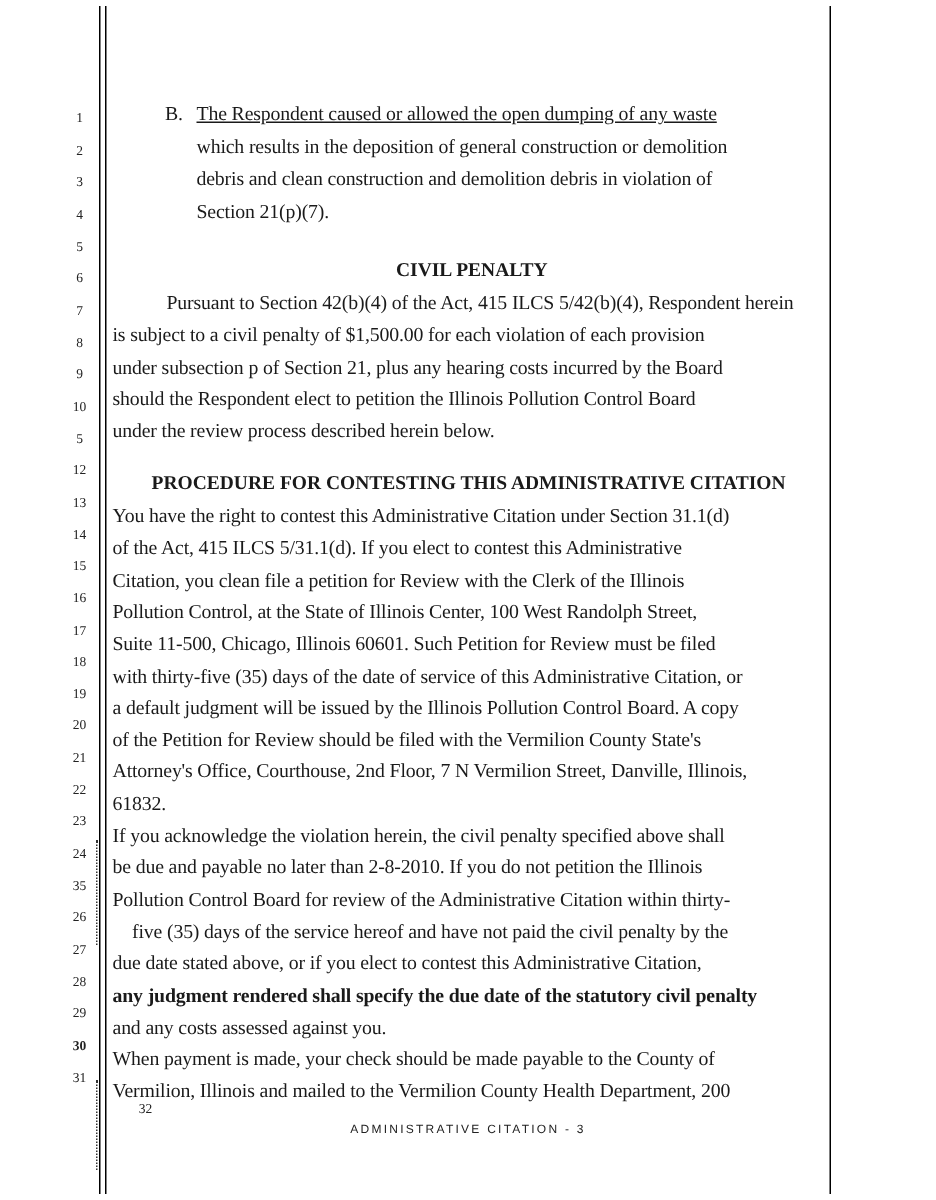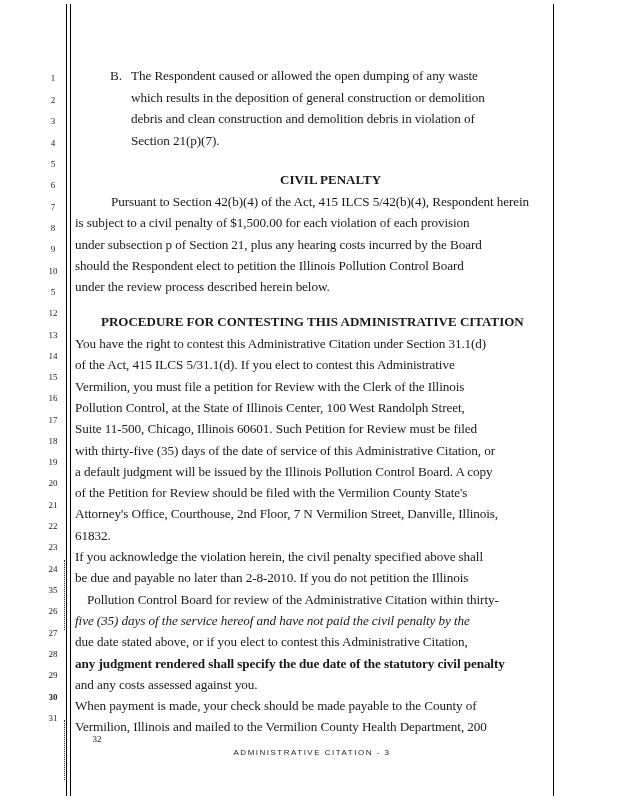--- a/index.html
+++ b/index.html
@@ -57,54 +57,54 @@
       <span class="linenum" style="top: 628px;">27</span>
       <span class="linenum" style="top: 649px;">28</span>
       <span class="linenum" style="top: 670px;">29</span>
       <span class="linenum" style="top: 692px; font-weight: bold;">30</span>
       <span class="linenum" style="top: 713px;">31</span>
       <span class="linenum" style="top: 734px; margin-left: 44px;">32</span>
     </div>
 
   <div>
     <span class="line" style="left:110px;top:68px;">B.</span>
-    <span class="line" style="left:131px;top:68px;">The Respondent caused or allowed the open dumping of any waste</span>
+    <span class="line" style="left:131px;top:68px;text-decoration:underline;">The Respondent caused or allowed the open dumping of any waste</span>
     <span class="line" style="left:131px;top:90px;">which results in the deposition of general construction or demolition</span>
     <span class="line" style="left:131px;top:111px;">debris and clean construction and demolition debris in violation of</span>
     <span class="line" style="left:131px;top:133px;">Section 21(p)(7).</span>
   </div>
 
   <div>
-    <span class="heading" style="left:264px;top:172px;margin-left:16px;">CIVIL PENALTY</span>
+    <span class="heading" style="left:264px;top:172px;">CIVIL PENALTY</span>
     <div id="cp-lines">
         <span class="line" style="left: 75px; top: 194px; margin-left: 36px;">Pursuant to Section 42(b)(4) of the Act, 415 ILCS 5/42(b)(4), Respondent herein</span>
         <span class="line" style="left: 75px; top: 215.3px;">is subject to a civil penalty of $1,500.00 for each violation of each provision</span>
         <span class="line" style="left: 75px; top: 236.6px;">under subsection p of Section 21, plus any hearing costs incurred by the Board</span>
         <span class="line" style="left: 75px; top: 257.9px;">should the Respondent elect to petition the Illinois Pollution Control Board</span>
         <span class="line" style="left: 75px; top: 279.2px;">under the review process described herein below.</span>
       </div>
   </div>
 
   <div>
     <span class="heading" style="left:101px;top:314px;">PROCEDURE FOR CONTESTING THIS ADMINISTRATIVE CITATION</span>
     <div id="proc-lines">
         <span class="line" style="left: 75px; top: 336px;">You have the right to contest this Administrative Citation under Section 31.1(d)</span>
         <span class="line" style="left: 75px; top: 357.3px;">of the Act, 415 ILCS 5/31.1(d). If you elect to contest this Administrative</span>
-        <span class="line" style="left: 75px; top: 378.6px;">Vermilion, you must file a petition for Review with the Clerk of the Illinois</span>
+        <span class="line" style="left: 75px; top: 378.6px;">Citation, you clean file a petition for Review with the Clerk of the Illinois</span>
         <span class="line" style="left: 75px; top: 399.9px;">Pollution Control, at the State of Illinois Center, 100 West Randolph Street,</span>
         <span class="line" style="left: 75px; top: 421.2px;">Suite 11-500, Chicago, Illinois 60601. Such Petition for Review must be filed</span>
         <span class="line" style="left: 75px; top: 442.5px;">with thirty-five (35) days of the date of service of this Administrative Citation, or</span>
         <span class="line" style="left: 75px; top: 463.8px;">a default judgment will be issued by the Illinois Pollution Control Board. A copy</span>
         <span class="line" style="left: 75px; top: 485.1px;">of the Petition for Review should be filed with the Vermilion County State's</span>
         <span class="line" style="left: 75px; top: 506.4px;">Attorney's Office, Courthouse, 2nd Floor, 7 N Vermilion Street, Danville, Illinois,</span>
         <span class="line" style="left: 75px; top: 527.7px;">61832.</span>
         <span class="line" style="left: 75px; top: 549px;">If you acknowledge the violation herein, the civil penalty specified above shall</span>
         <span class="line" style="left: 75px; top: 570.3px;">be due and payable no later than 2-8-2010. If you do not petition the Illinois</span>
-        <span class="line" style="left: 87px; top: 591.6px;">Pollution Control Board for review of the Administrative Citation within thirty-</span>
-        <span class="line" style="left: 75px; top: 612.9px; font-style: italic;">five (35) days of the service hereof and have not paid the civil penalty by the</span>
+        <span class="line" style="left: 75px; top: 591.6px;">Pollution Control Board for review of the Administrative Citation within thirty-</span>
+        <span class="line" style="left: 88px; top: 612.9px;">five (35) days of the service hereof and have not paid the civil penalty by the</span>
         <span class="line" style="left: 75px; top: 634.2px; text-align: center;">due date stated above, or if you elect to contest this Administrative Citation,</span>
         <span class="line" style="left: 75px; top: 655.5px; font-weight: bold;">any judgment rendered shall specify the due date of the statutory civil penalty</span>
         <span class="line" style="left: 75px; top: 676.8px;">and any costs assessed against you.</span>
         <span class="line" style="left: 75px; top: 698.1px;">When payment is made, your check should be made payable to the County of</span>
         <span class="line" style="left: 75px; top: 719.4px;">Vermilion, Illinois and mailed to the Vermilion County Health Department, 200</span>
       </div>
   </div>
 
   <div class="footer">ADMINISTRATIVE CITATION - 3</div>
 </div>

